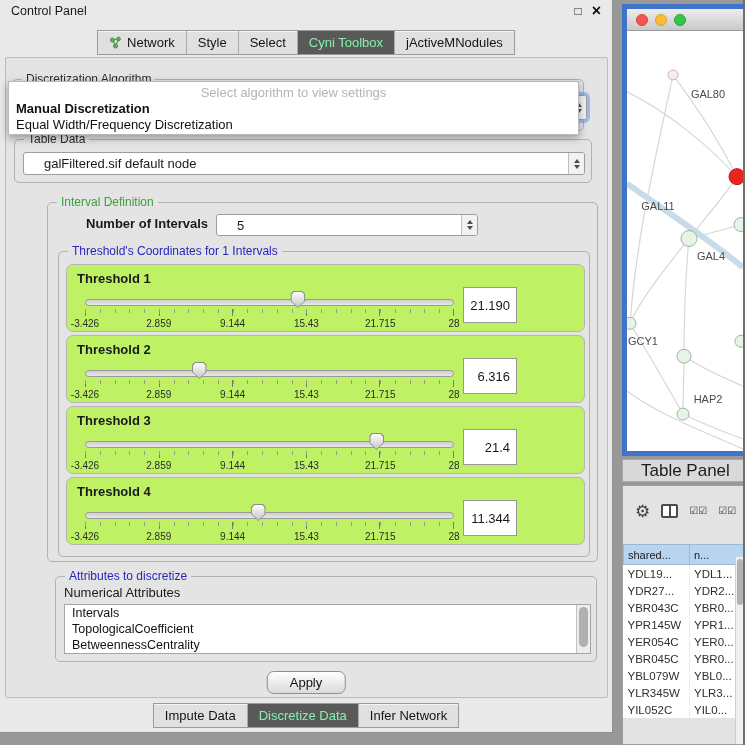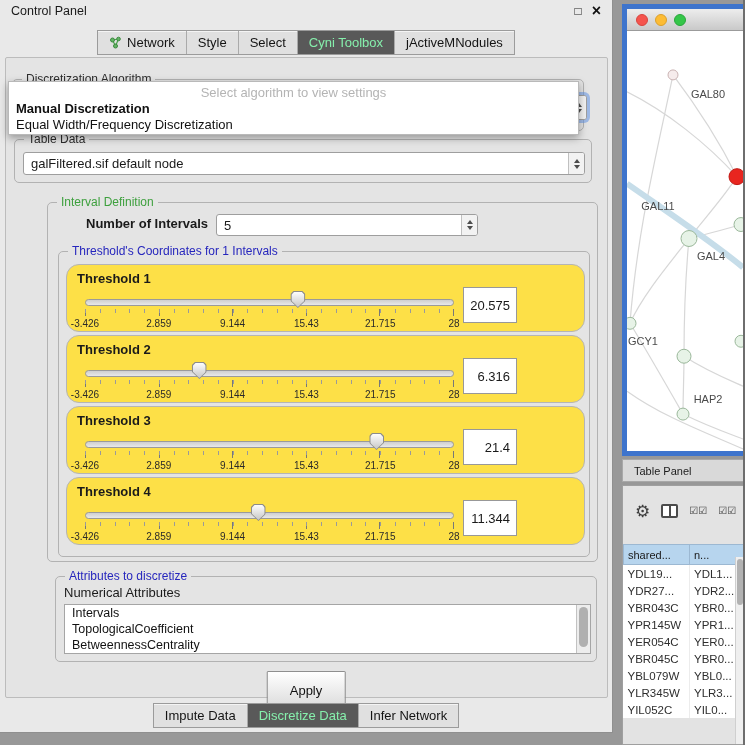--- a/index.html
+++ b/index.html
@@ -19,74 +19,74 @@
 .tab:last-child{border-right:none}
 .tab.selected{background:#595959;color:#86efac}
 .panel-inner{position:absolute;left:5px;top:57px;width:603px;height:641px;background:#e4e4e4;border:1px solid #bcbcbc;border-radius:2px}
 
 .group{position:absolute;border:1px solid #b2b2b2;border-radius:5px}
 .gtitle{position:absolute;top:-8px;left:9px;background:#e4e4e4;padding:0 4px;font-size:12px;color:#2d2d2d;white-space:nowrap}
 .gtitle.green{color:#3ea03e}
 .gtitle.blue{color:#2626bd}
 
 .combo{position:absolute;display:flex;align-items:center;background:#fff;border:1px solid #9e9e9e;border-radius:3px;font-size:13px}
-.combo-text{padding-left:7px;flex:1;white-space:nowrap;overflow:hidden}
+.combo-text{padding-left:20px;flex:1;white-space:nowrap;overflow:hidden}
 .stepper{width:16px;align-self:stretch;border-left:1px solid #c0c0c0;background:#f2f2f2;display:flex;flex-direction:column;align-items:center;justify-content:center;gap:2px;border-radius:0 2px 2px 0}
 .tri-up{display:block;width:0;height:0;border-left:3.5px solid transparent;border-right:3.5px solid transparent;border-bottom:4.5px solid #4c4c4c}
 .tri-dn{display:block;width:0;height:0;border-left:3.5px solid transparent;border-right:3.5px solid transparent;border-top:4.5px solid #4c4c4c}
 
 
 .algo-group{left:12px;top:79px;width:572px;height:52px}
 .algo-combo{left:8px;top:15px;width:566px;height:25px;background:#f3f7fd;box-shadow:0 0 0 3px rgba(100,150,230,.55)}
 .dropdown{position:absolute;left:8px;top:81px;width:571px;background:#fff;border:1px solid #b9b9b9;box-shadow:0 3px 8px rgba(0,0,0,.35);z-index:40;padding-bottom:2px}
 .dd-placeholder{text-align:center;color:#b4b4b4;font-size:13px;padding-top:3px;height:18px}
 .dd-item{padding:1px 7px;font-size:13px;color:#111;height:16px;line-height:15px}
 .dd-item.bold{font-weight:bold}
 
 .td-group{left:14px;top:139px;width:578px;height:44px}
 .td-combo{left:8px;top:12px;width:562px;height:23px}
 
 .interval-group{left:47px;top:202px;width:551px;height:360px}
 .count-label{position:absolute;left:38px;top:13px;font-weight:bold;font-size:13px}
 .count-combo{left:168px;top:11px;width:262px;height:22px}
 .thr-group{left:10px;top:48px;width:532px;height:306px}
 
-.th-box{position:absolute;left:7px;width:519px;height:68px;border:1px solid #b5b5b5;border-radius:13px;background:#fde047}
+.th-box{position:absolute;left:7px;width:519px;height:68px;border:1px solid #b5b5b5;border-radius:7px;background:#bef264}
 .th-label{position:absolute;left:10px;top:6px;font-weight:bold;font-size:13px}
 .slider{position:absolute;left:18px;top:26px;width:369px;height:38px}
 .track{position:absolute;left:0;top:8px;width:100%;height:7px;border:1px solid #9a9a9a;border-radius:4px;background:linear-gradient(#cfcfcf,#e8e8e8)}
 .thumb{position:absolute;top:0;width:15px;height:17px;transform:translateX(-50%);z-index:2}
 .thumb .outer{position:absolute;inset:0;background:#8c8c8c;clip-path:polygon(20% 0,80% 0,100% 18%,100% 58%,50% 100%,0 58%,0 18%)}
 .thumb .inner{position:absolute;inset:1px;background:linear-gradient(#fdfdfd,#c7c7c7);clip-path:polygon(20% 0,80% 0,100% 18%,100% 58%,50% 100%,0 58%,0 18%)}
 .ticks-minor{position:absolute;left:0;top:18px;width:100%;height:4px;background-image:repeating-linear-gradient(90deg,#9a9a9a 0 1px,transparent 1px 14.76px)}
 .ticks-major{position:absolute;left:0;top:18px;width:100%;height:7px;background-image:repeating-linear-gradient(90deg,#787878 0 1px,transparent 1px 73.6px)}
 .scale{position:absolute;left:0;top:27px;width:100%;height:12px;font-size:10px;color:#2a2a2a}
 .scale span{position:absolute;transform:translateX(-50%);white-space:nowrap}
 .th-value{position:absolute;left:396px;top:22px;width:54px;height:36px;background:#fff;border:1px solid #989898;font-size:13px;display:flex;align-items:center;justify-content:flex-end;padding-right:6px}
 
 .attr-group{left:55px;top:576px;width:542px;height:86px}
 .attr-label{position:absolute;left:8px;top:8px;font-weight:normal;font-size:13px}
 .attr-list{position:absolute;left:8px;top:27px;width:527px;height:50px;background:#fff;border:1px solid #a5a5a5;overflow:hidden}
 .attr-item{font-size:12.5px;padding:1px 0 1px 7px;height:16px;line-height:14px;color:#111}
 .attr-scroll{position:absolute;right:0;top:0;bottom:0;width:14px;background:#ededed;border-left:1px solid #c2c2c2}
 .attr-thumb{position:absolute;left:2px;top:2px;width:9px;height:40px;background:#b0b0b0;border-radius:5px}
 
-.apply-btn{position:absolute;left:50%;top:671px;transform:translateX(-50%);padding:11px 22px;font-size:13px;background:linear-gradient(#ffffff,#dadada);border:1px solid #8f8f8f;border-radius:1px;color:#111}
+.apply-btn{position:absolute;left:50%;top:671px;transform:translateX(-50%);padding:3px 22px;font-size:13px;background:linear-gradient(#ffffff,#dadada);border:1px solid #8f8f8f;border-radius:7px;color:#111}
 
 
 .network-window{position:absolute;left:622px;top:4px;width:126px;height:452px;border:5px solid #3e74cc;background:#fff}
 .mac-titlebar{height:22px;background:linear-gradient(#ededed,#c9c9c9);border-bottom:1px solid #9b9b9b;display:flex;align-items:center;gap:7px;padding-left:9px}
 .light{width:12px;height:12px;border-radius:50%}
 .light.red{background:#f5544d;border:1px solid #d8453f}
 .light.yellow{background:#fdbc34;border:1px solid #dba02c}
 .light.green{background:#35c649;border:1px solid #2aa63c}
 .net-canvas{position:absolute;left:0;top:23px;width:116px;height:419px}
 .net-svg{width:100%;height:100%;display:block}
 
-.table-panel-title{position:absolute;left:622px;top:459px;width:123px;height:23px;background:#d9d9d9;border:1px solid #a8a8a8;display:flex;align-items:center;padding-left:11px;font-size:11px;color:#1c1c1c}
+.table-panel-title{position:absolute;left:622px;top:459px;width:123px;height:23px;background:#d9d9d9;border:1px solid #a8a8a8;display:flex;align-items:center;padding-left:18px;font-size:17px;color:#1c1c1c}
 .table-panel-window{position:absolute;left:622px;top:485px;width:123px;height:260px;background:#e3e3e3;border:1px solid #9f9f9f;overflow:hidden}
 .tp-toolbar{height:50px;display:flex;align-items:center;gap:11px;padding-left:12px}
 .gear-icon{font-size:17px;color:#3e3e3e;line-height:1}
 .col-icon{width:17px;height:14px;border:2px solid #4b4b4b;border-radius:2px;position:relative;background:#fff}
 .col-icon::before{content:"";position:absolute;left:50%;top:0;bottom:0;width:2px;background:#4b4b4b;transform:translateX(-50%)}
 .cb-icon{font-size:10px;color:#3e3e3e;line-height:1}
 .tp-table{position:absolute;left:0;top:58px;width:100%;border-collapse:collapse;background:#fff}
 .tp-table th{background:#b7d5ee;border:1px solid #9cb8d2;font-size:11px;font-weight:normal;text-align:left;padding:3px 4px;height:20px;white-space:nowrap}
 .tp-table th:first-child{width:66px}
 .tp-table td{font-size:11.5px;padding:2.5px 4px;color:#2e2e2e;border-right:1px solid #ececec;white-space:nowrap}
@@ -191,21 +191,21 @@
             <div class="ticks-minor"></div>
             <div class="scale">
               <span style="left:0%">-3.426</span>
               <span style="left:20%">2.859</span>
               <span style="left:40%">9.144</span>
               <span style="left:60%">15.43</span>
               <span style="left:80%">21.715</span>
               <span style="left:100%">28</span>
             </div>
           </div>
-          <div class="th-value">20.575</div>
+          <div class="th-value">21.190</div>
         </div>
 
         <div class="th-box" style="top:83px">
           <div class="th-label">Threshold 2</div>
           <div class="slider">
             <div class="track"></div>
             <div class="thumb" style="left: 31%;">
                 <div class="outer"></div>
                 <div class="inner"></div>
               </div>

